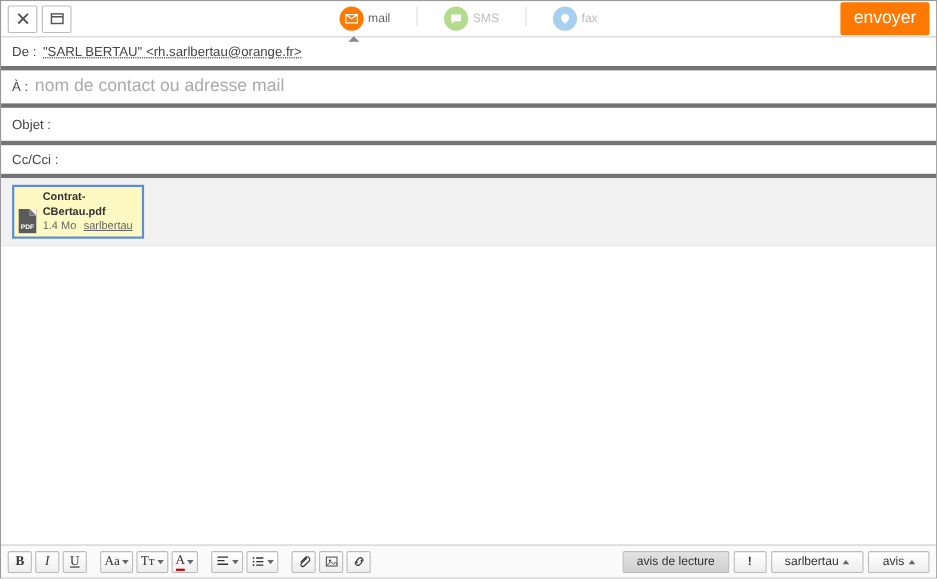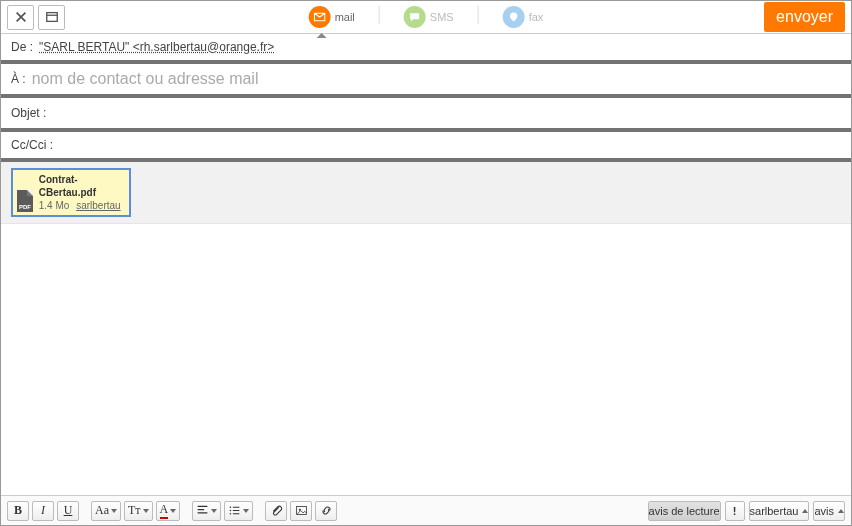--- a/index.html
+++ b/index.html
@@ -180,21 +180,21 @@
   .bottom-right {
     margin-left: auto;
     display: flex;
     gap: 4px;
   }
   .pill-btn {
     height: 20px;
     border: 1px solid #bbb;
     background: linear-gradient(#fff,#eee);
     border-radius: 2px;
-    padding: 0 0;
+    padding: 0 12px;
     font-size: 11px;
     display: flex;
     align-items: center;
     gap: 4px;
     cursor: pointer;
     color: #333;
   }
   .pill-btn.active { background: linear-gradient(#e2e2e2,#d0d0d0); }
   .pill-btn .du {
     width:0;height:0;

